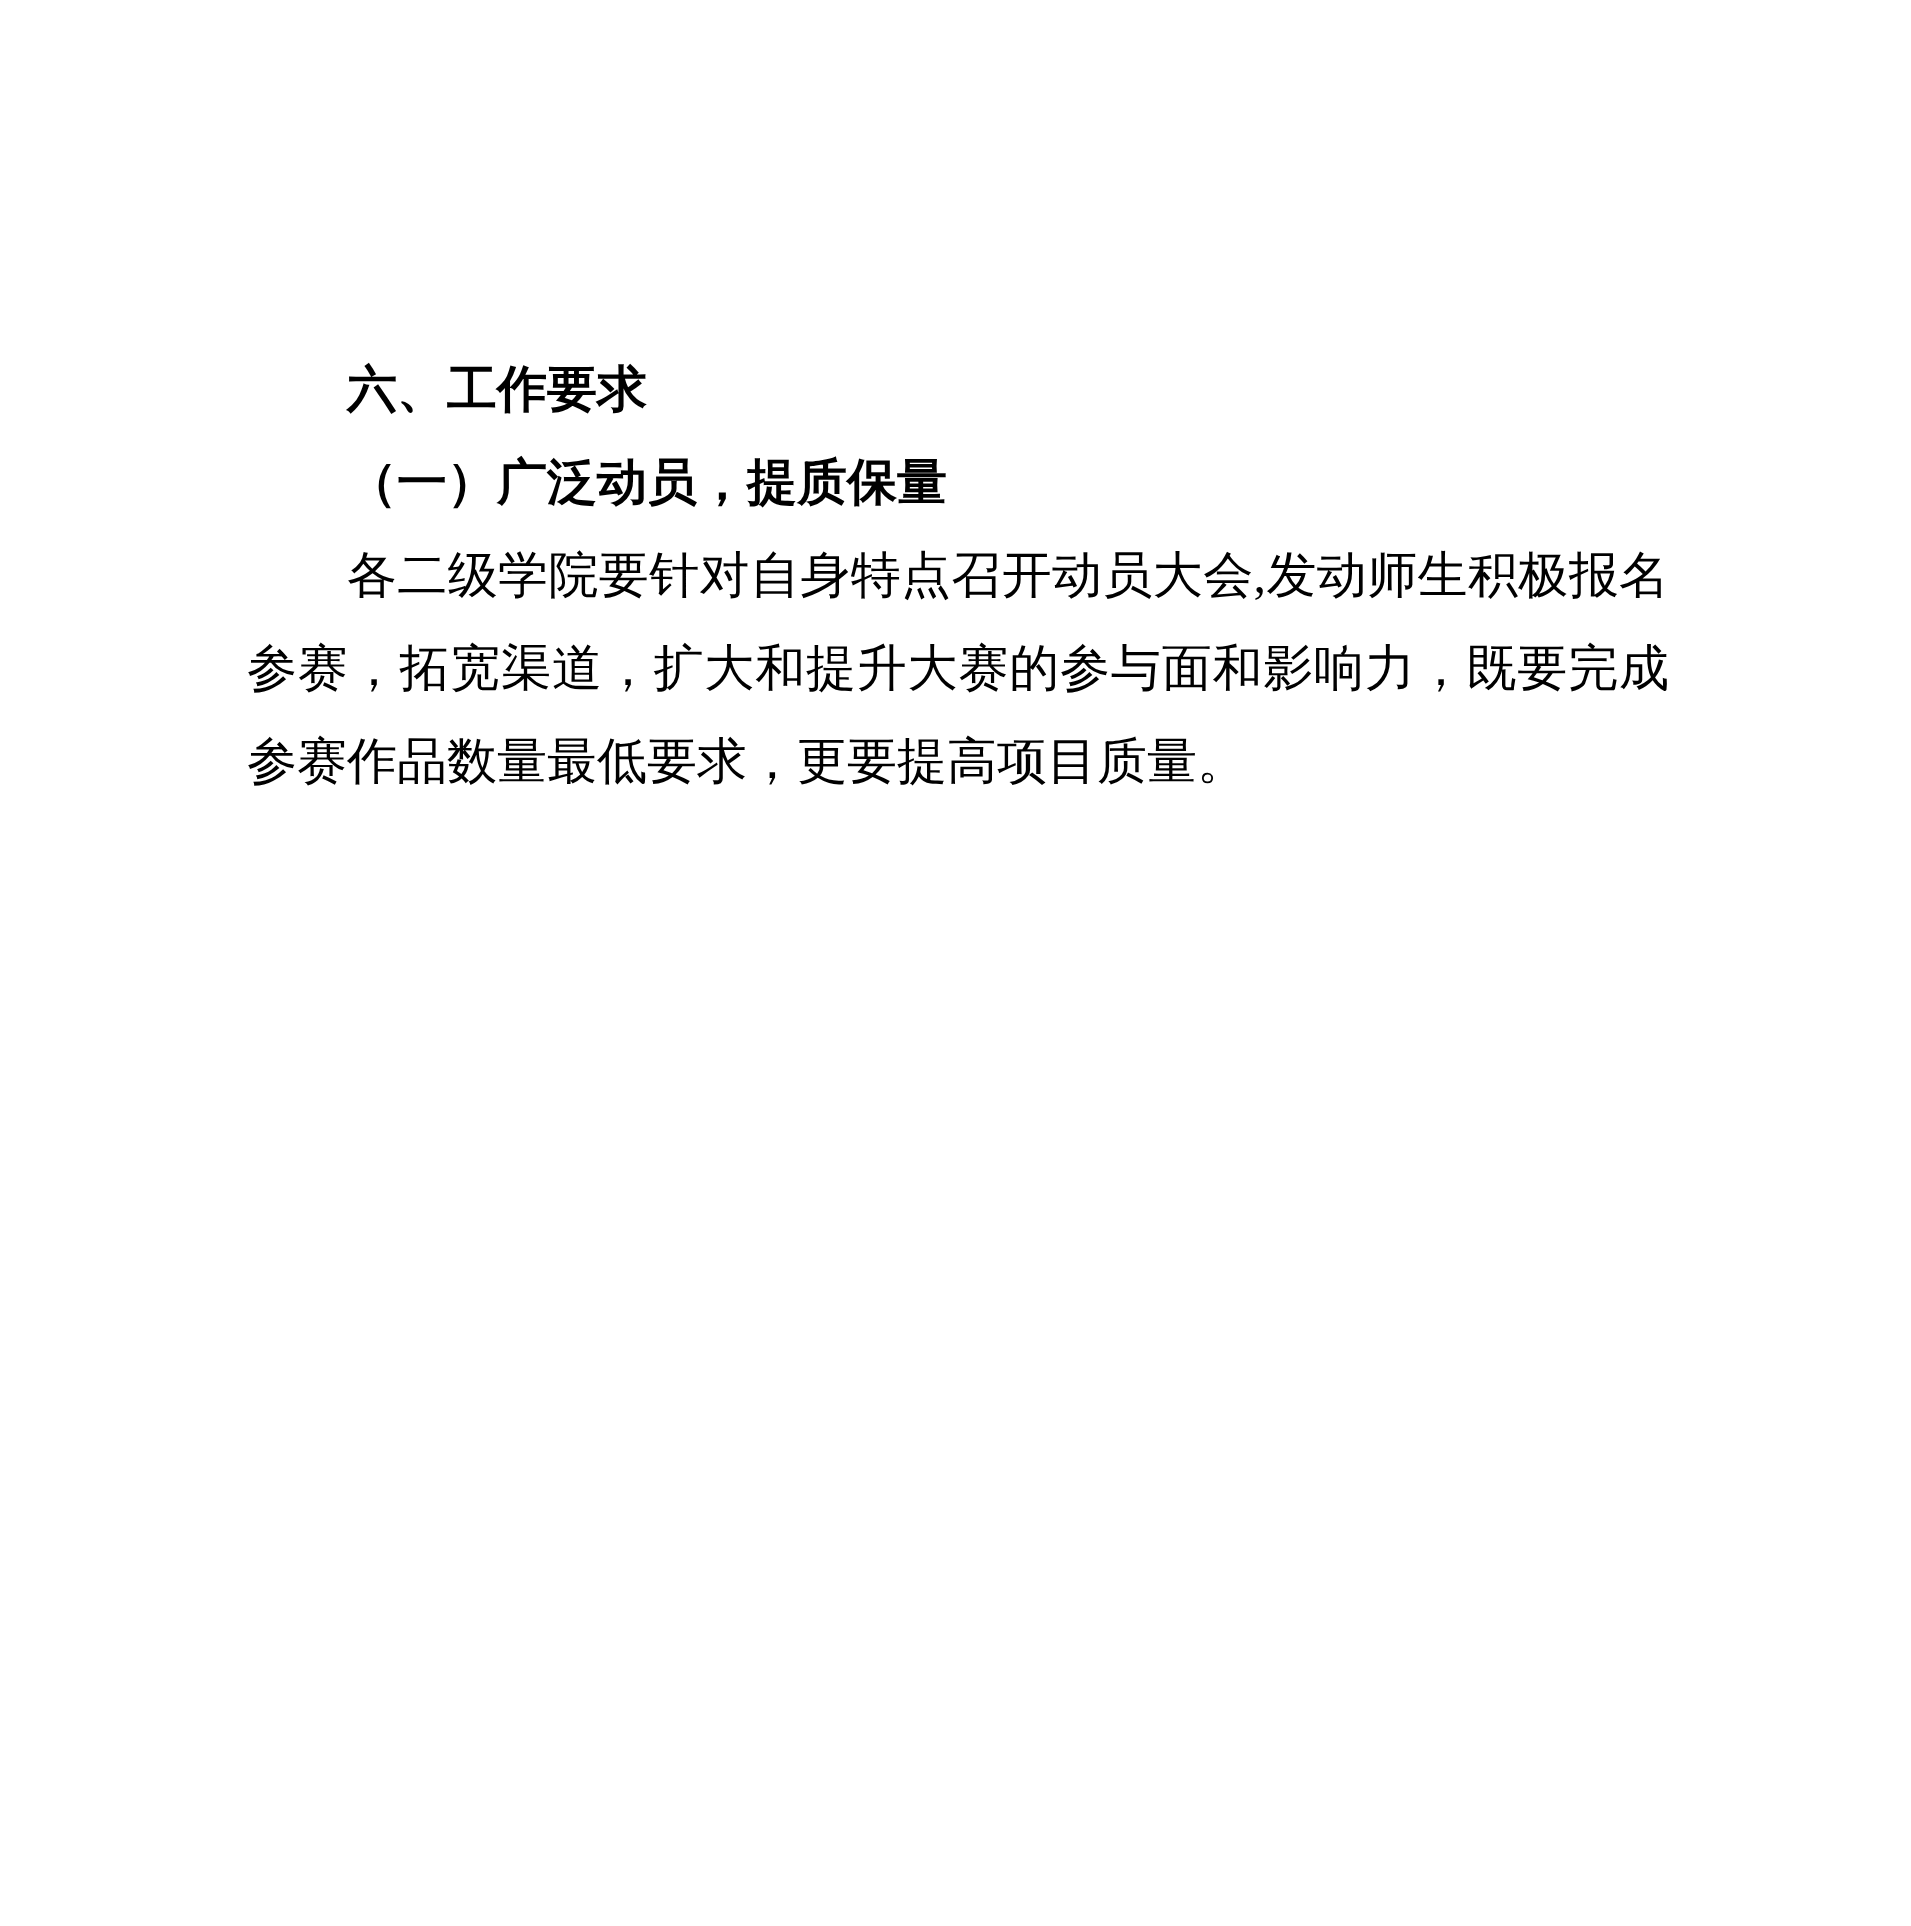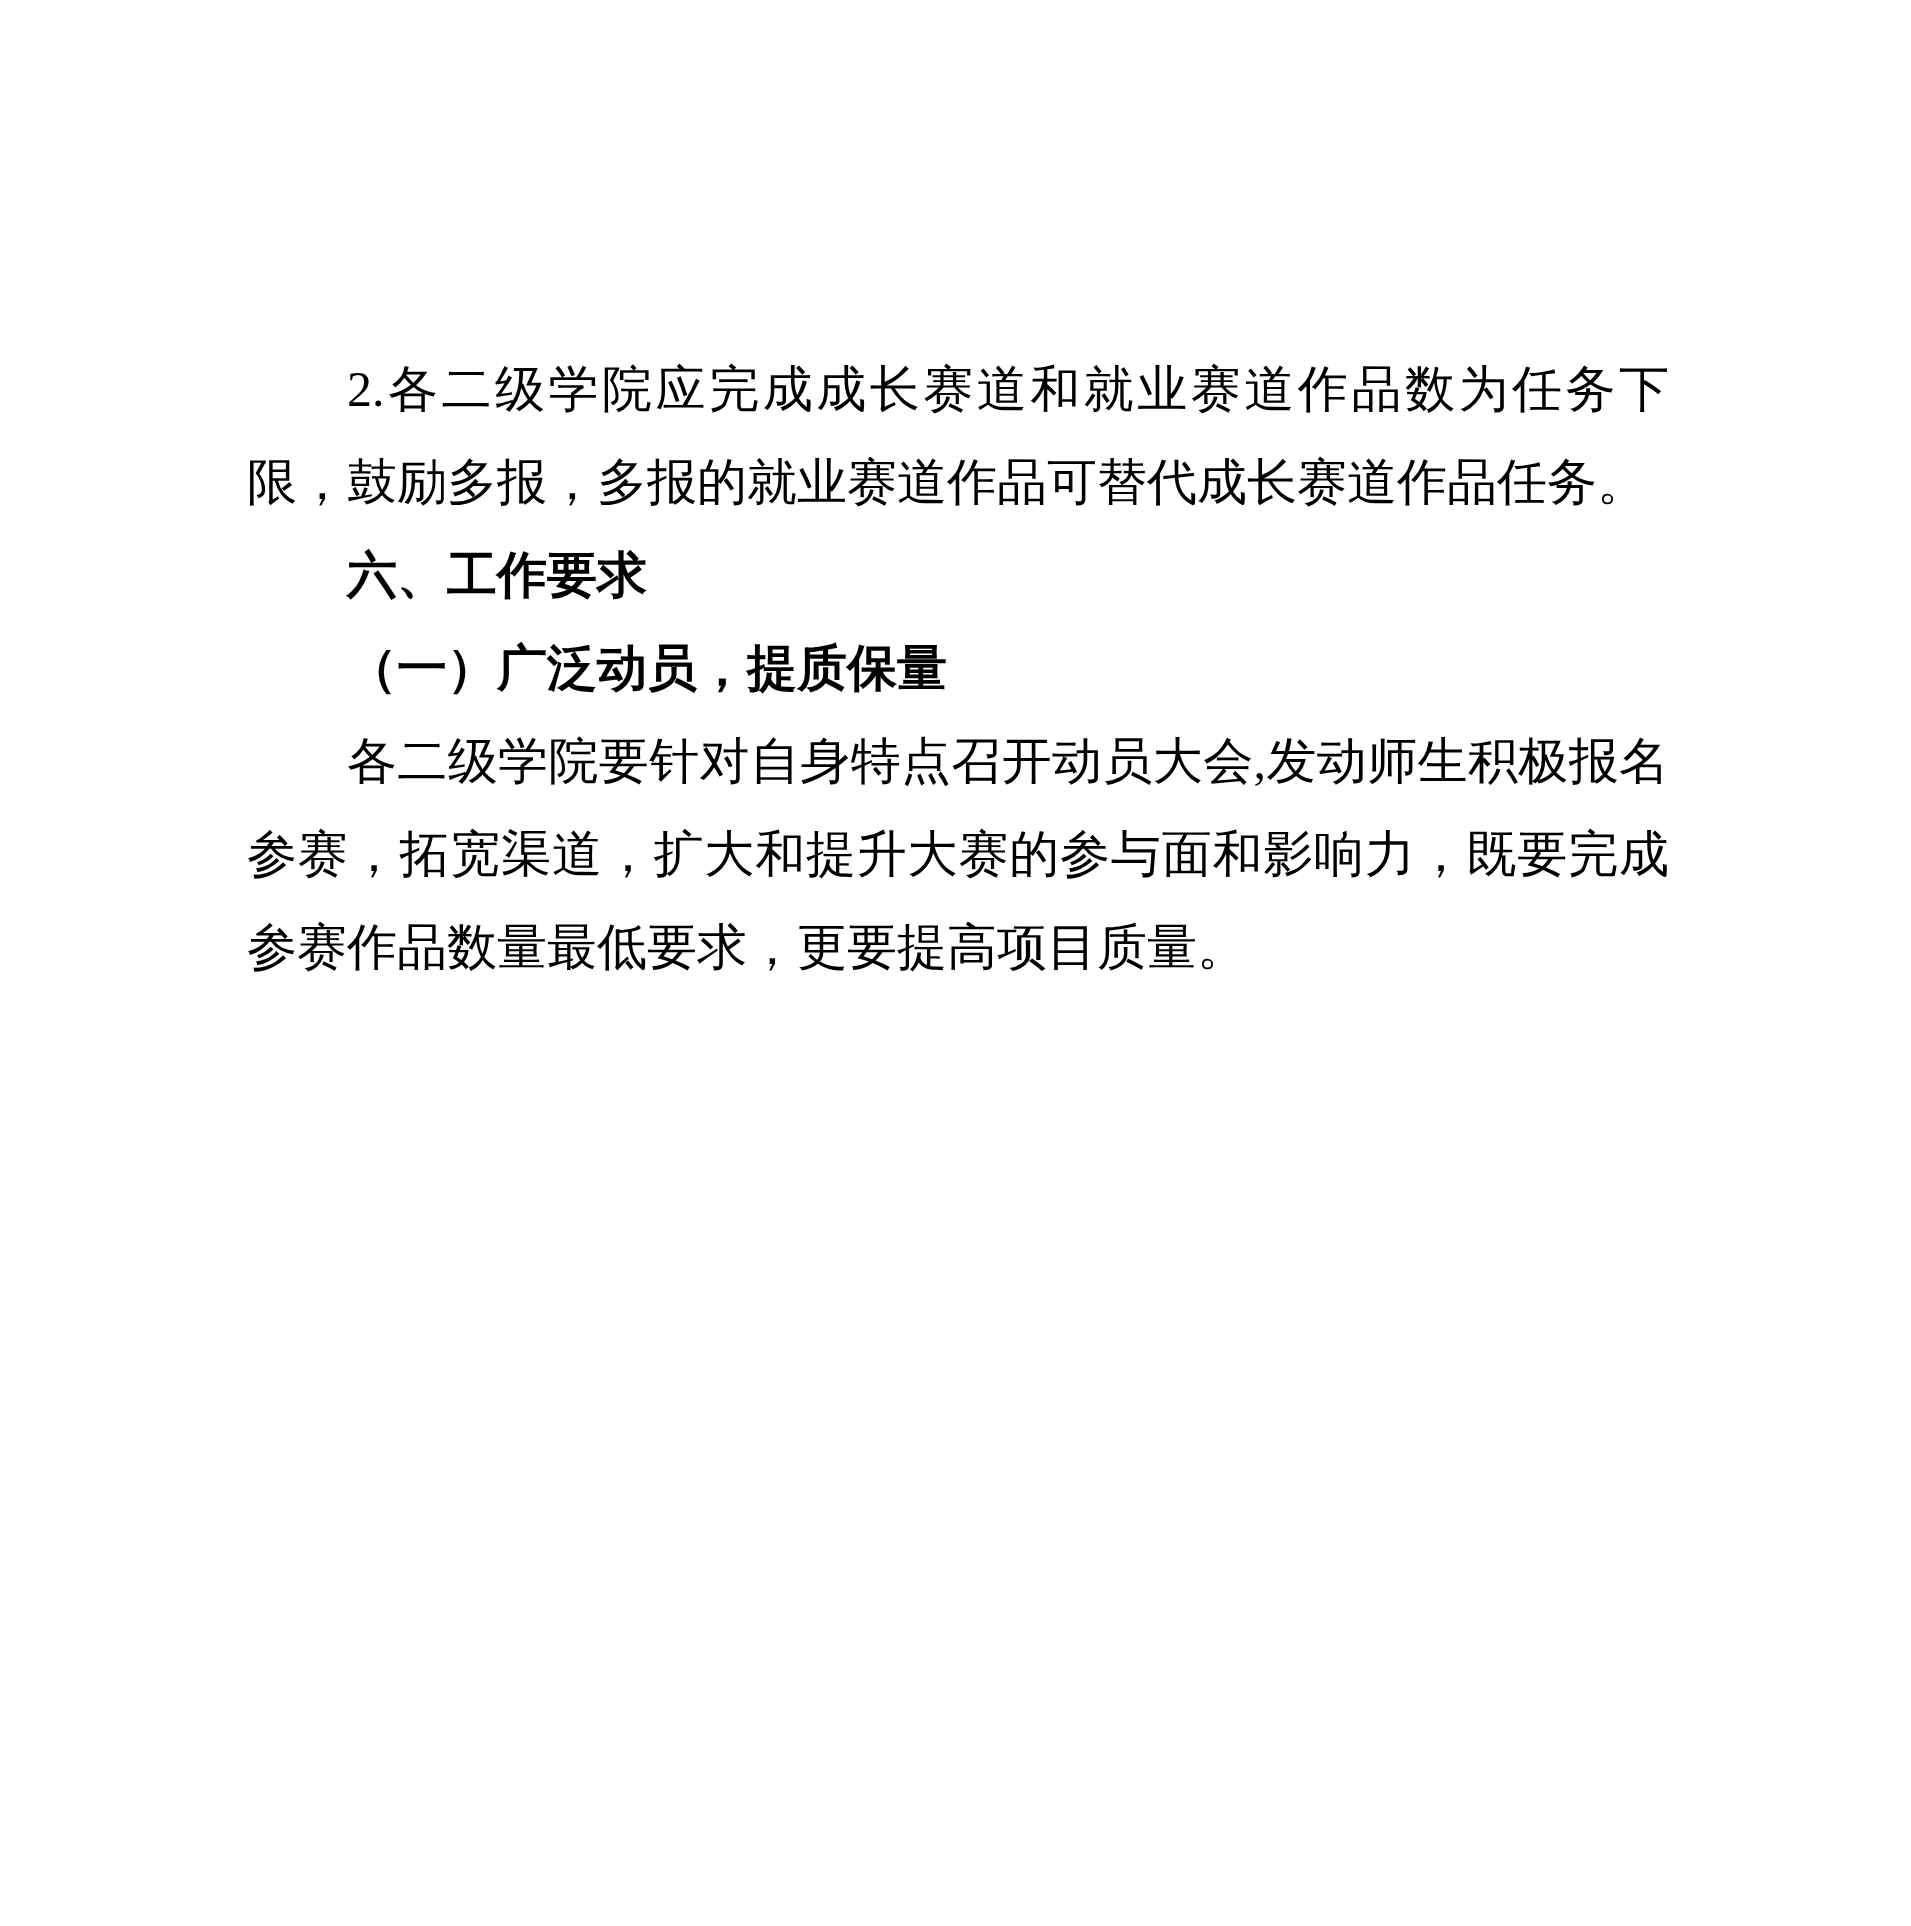--- a/index.html
+++ b/index.html
@@ -41,21 +41,20 @@
     text-indent: 2em;
     font-weight: bold;
     font-family: "Liberation Serif", serif;
   }
 </style>
 </head>
 <body>
 
 <div class="page">
   <div class="content">
-    <p class="para">2.各二级学院应完成成长赛道和就业赛道作品数为任务下限，鼓励多报，多报的就业赛道作品可替代成长赛道作品任务。</p>
     <p class="h-major">六、工作要求</p>
     <p class="h-sub">（一）广泛动员，提质保量</p>
     <p class="para">各二级学院要针对自身特点召开动员大会,发动师生积极报名参赛，拓宽渠道，扩大和提升大赛的参与面和影响力，既要完成参赛作品数量最低要求，更要提高项目质量。</p>
 
   </div>
 
 </div>
 
 
 </body></html>

